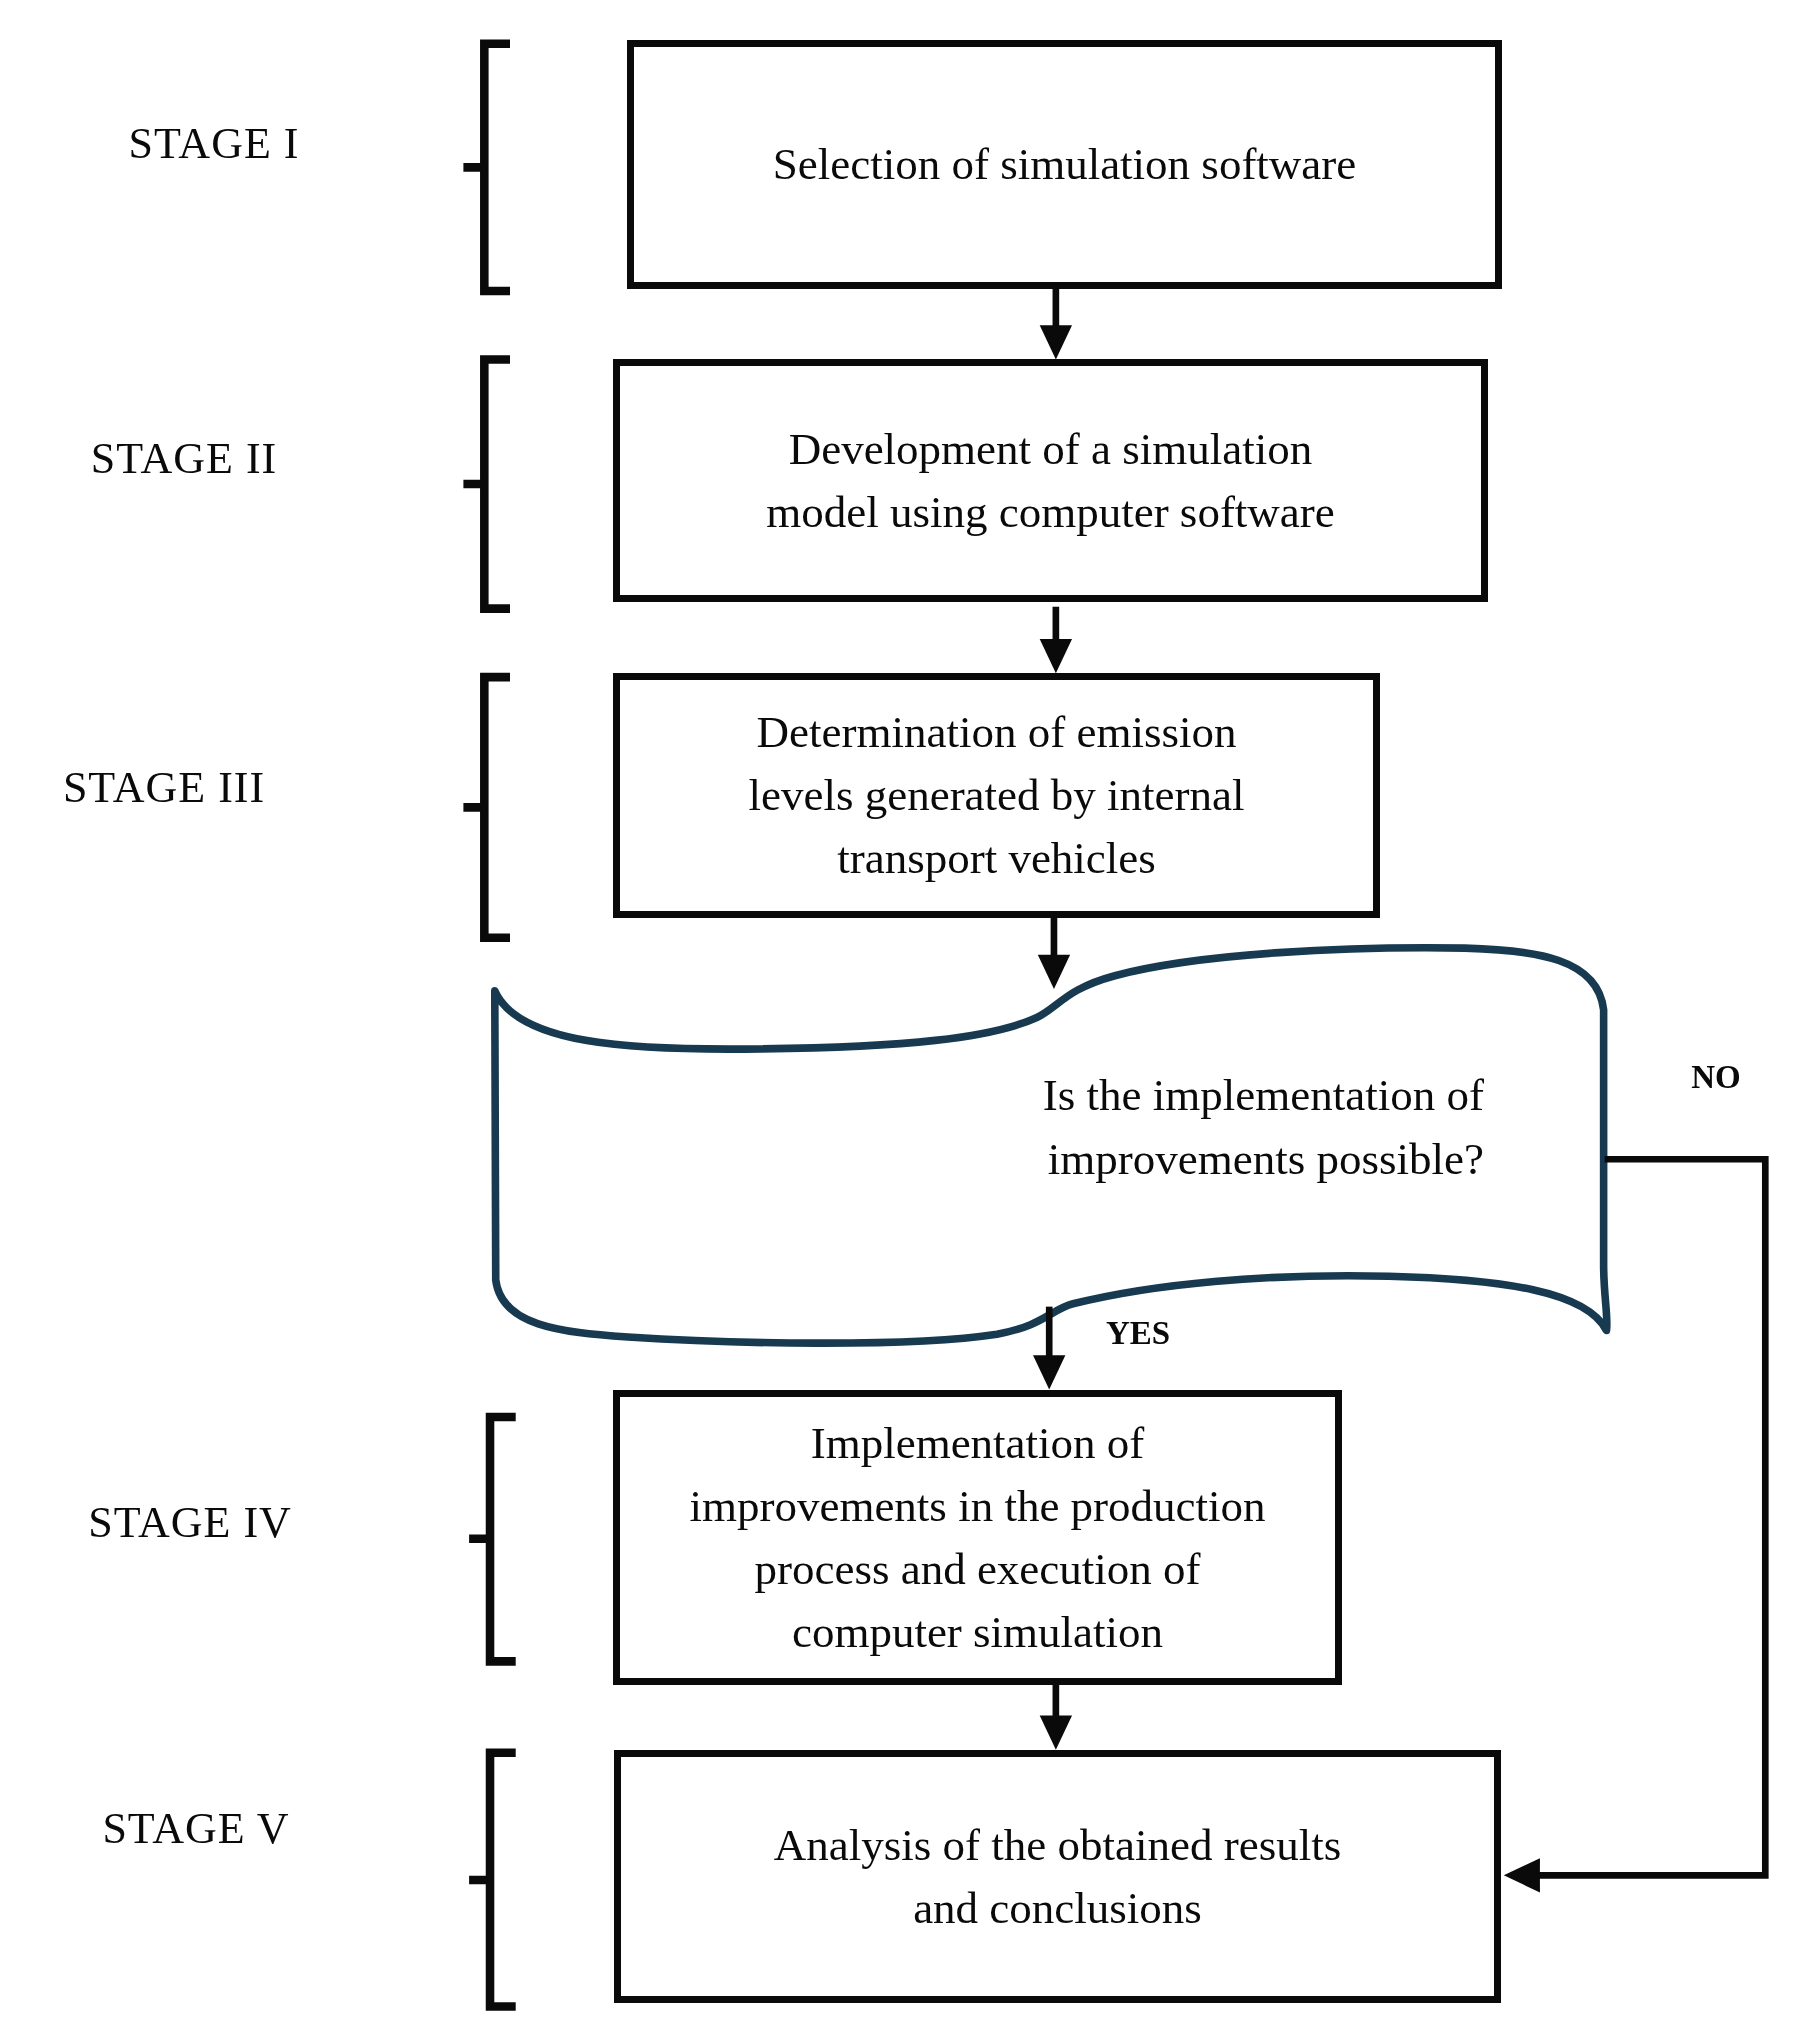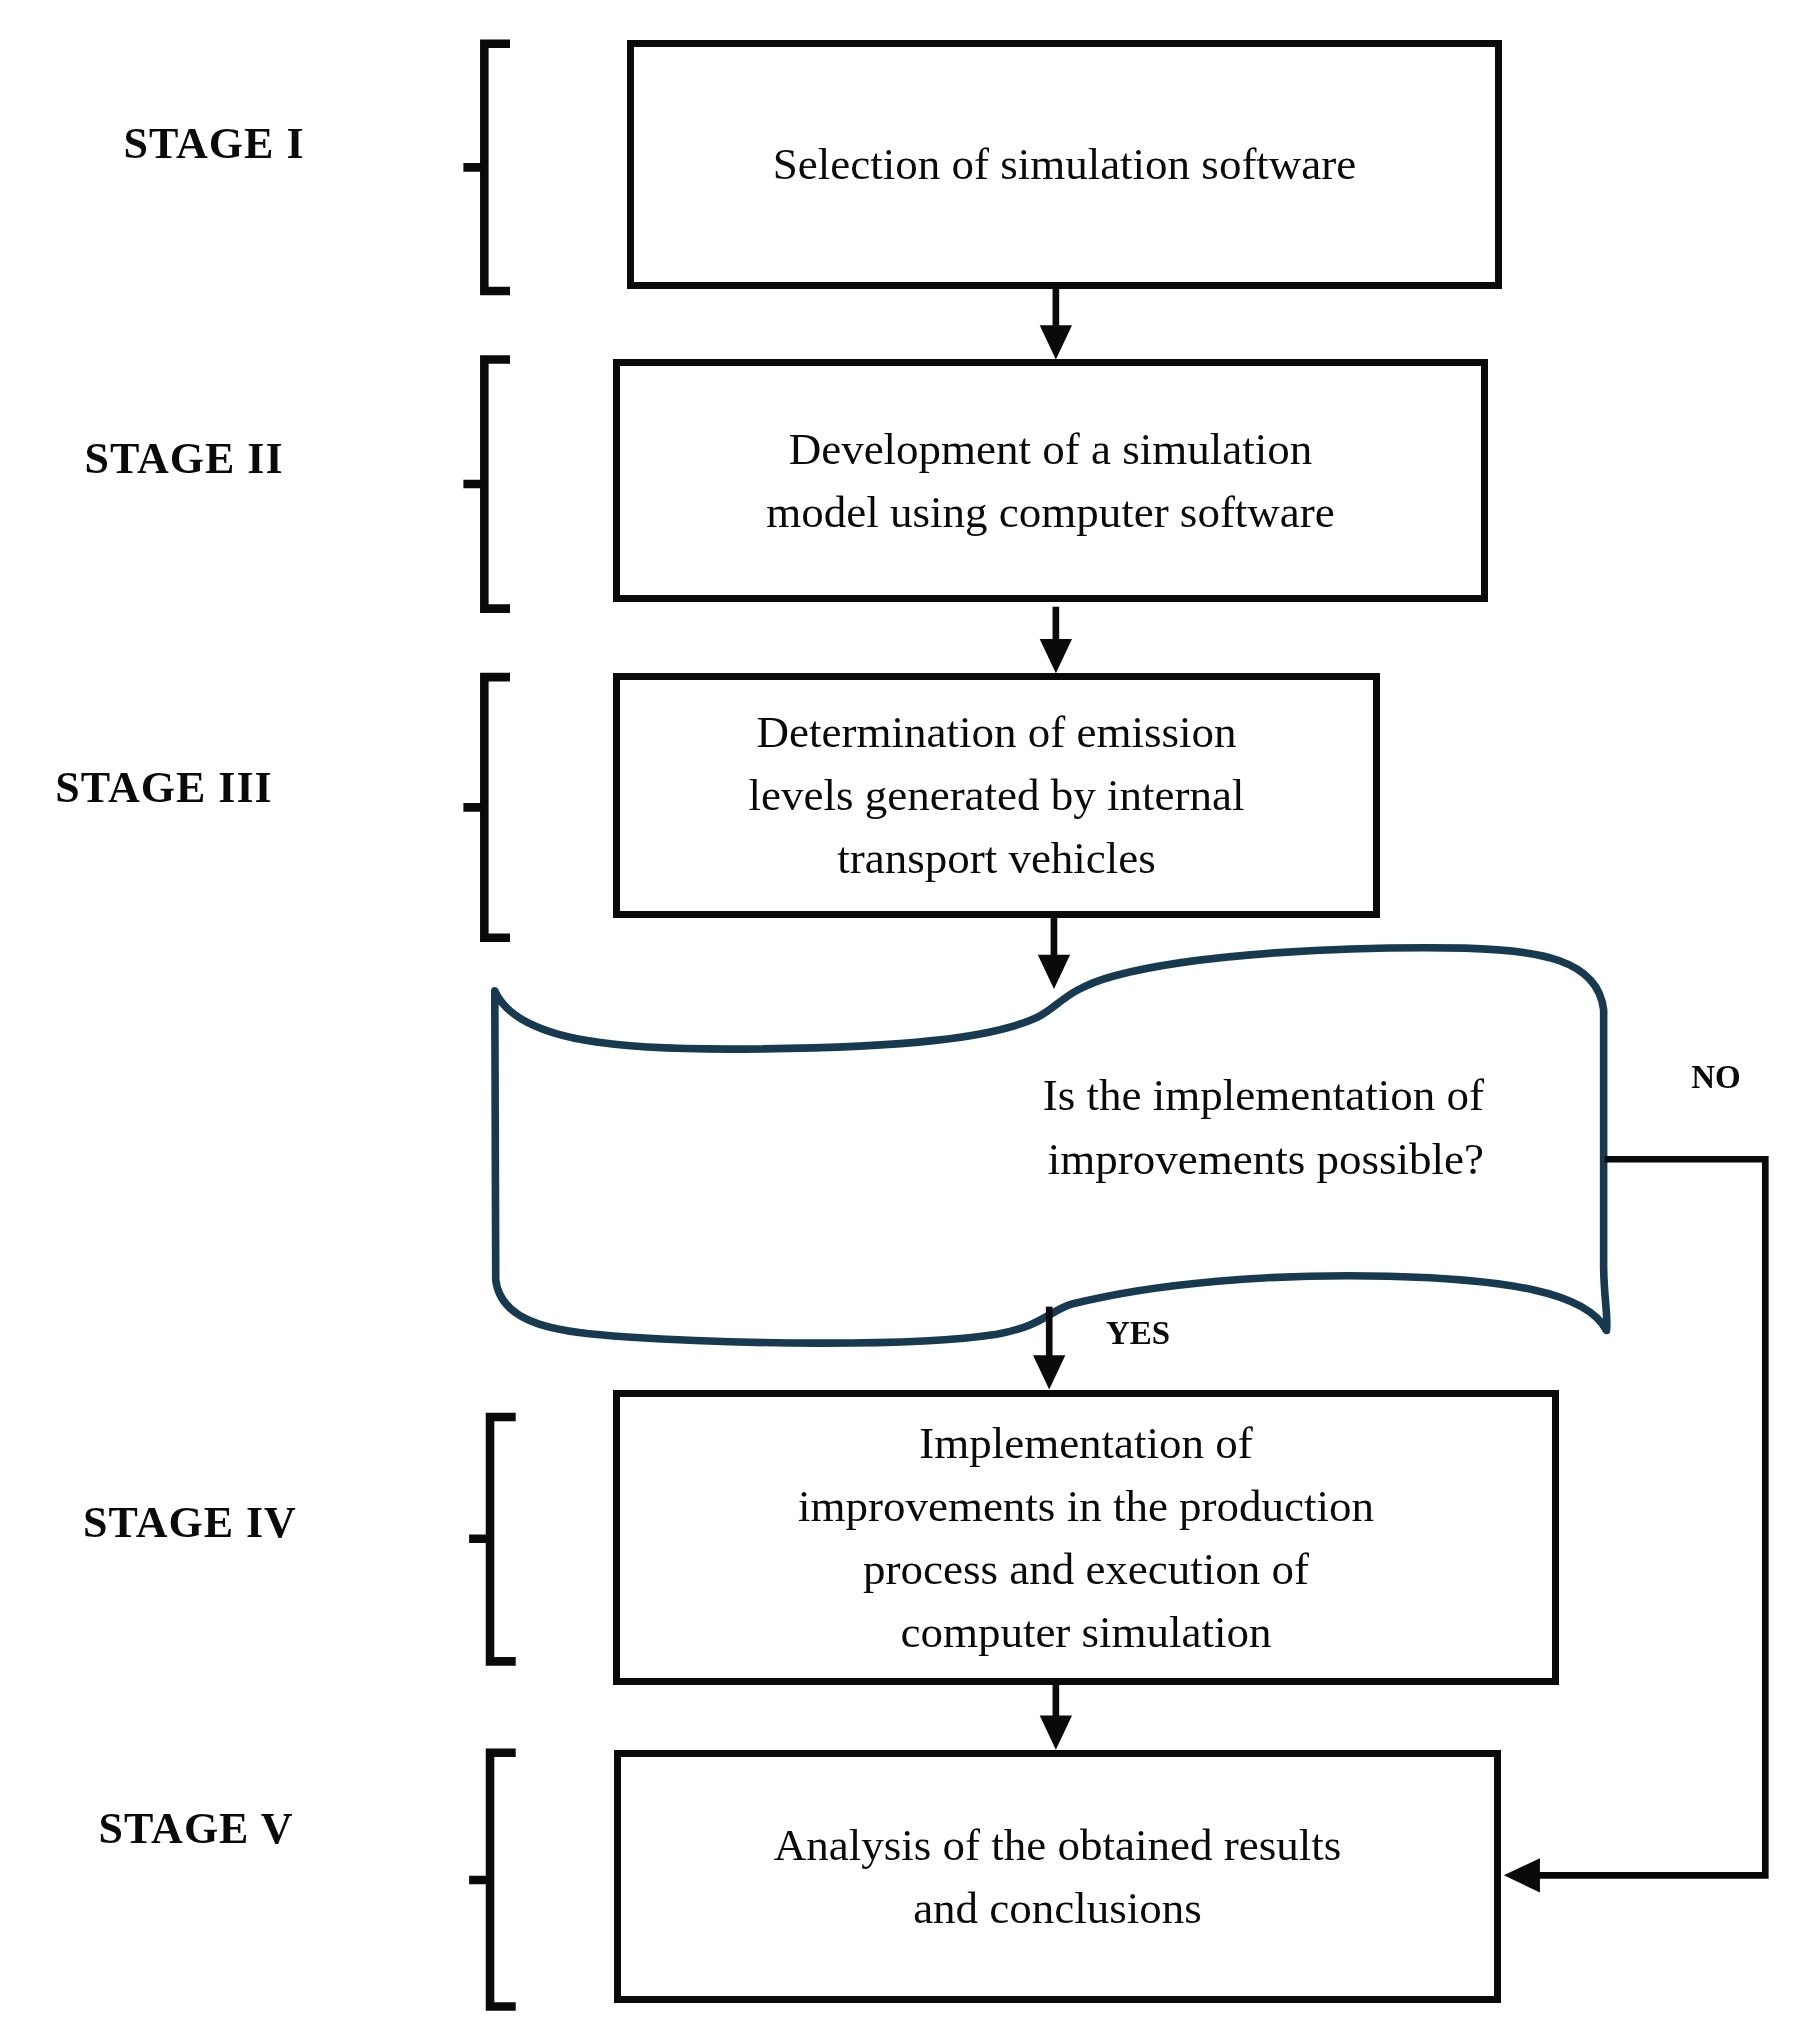--- a/index.html
+++ b/index.html
@@ -8,21 +8,21 @@
     width:1796px;height:2037px;
     background:#ffffff;
     font-family:"Liberation Serif", serif;
     color:#0a0a0a;
     overflow:hidden;
   }
   .layer{position:absolute;left:0;top:0;}
   .stage-label{
     position:absolute;
     transform:translate(-50%,-50%);
-    font-weight:bold;
+    font-weight:normal;
     font-size:44px;
     letter-spacing:1px;
     white-space:nowrap;
   }
   .pbox{
     position:absolute;
     border:7.6px solid #0a0a0a;
     background:#ffffff;
     display:flex;
     flex-direction:column;
@@ -121,21 +121,21 @@
     <div class="tline">Development of a simulation</div>
     <div class="tline">model using computer software</div>
   </div>
 
   <div class="pbox" style="left:613px;top:673px;width:767px;height:245px;">
     <div class="tline">Determination of emission</div>
     <div class="tline">levels generated by internal</div>
     <div class="tline">transport vehicles</div>
   </div>
 
-  <div class="pbox" style="left:613px;top:1390px;width:946px;height:295px;">
+  <div class="pbox" style="left:613px;top:1390px;width:729px;height:295px;">
     <div class="tline">Implementation of</div>
     <div class="tline">improvements in the production</div>
     <div class="tline">process and execution of</div>
     <div class="tline">computer simulation</div>
   </div>
 
   <div class="pbox" style="left:614px;top:1750px;width:887px;height:253px;text-align:center;">
     <div class="tline">Analysis of the obtained results</div>
     <div class="tline">and conclusions</div>
   </div>

